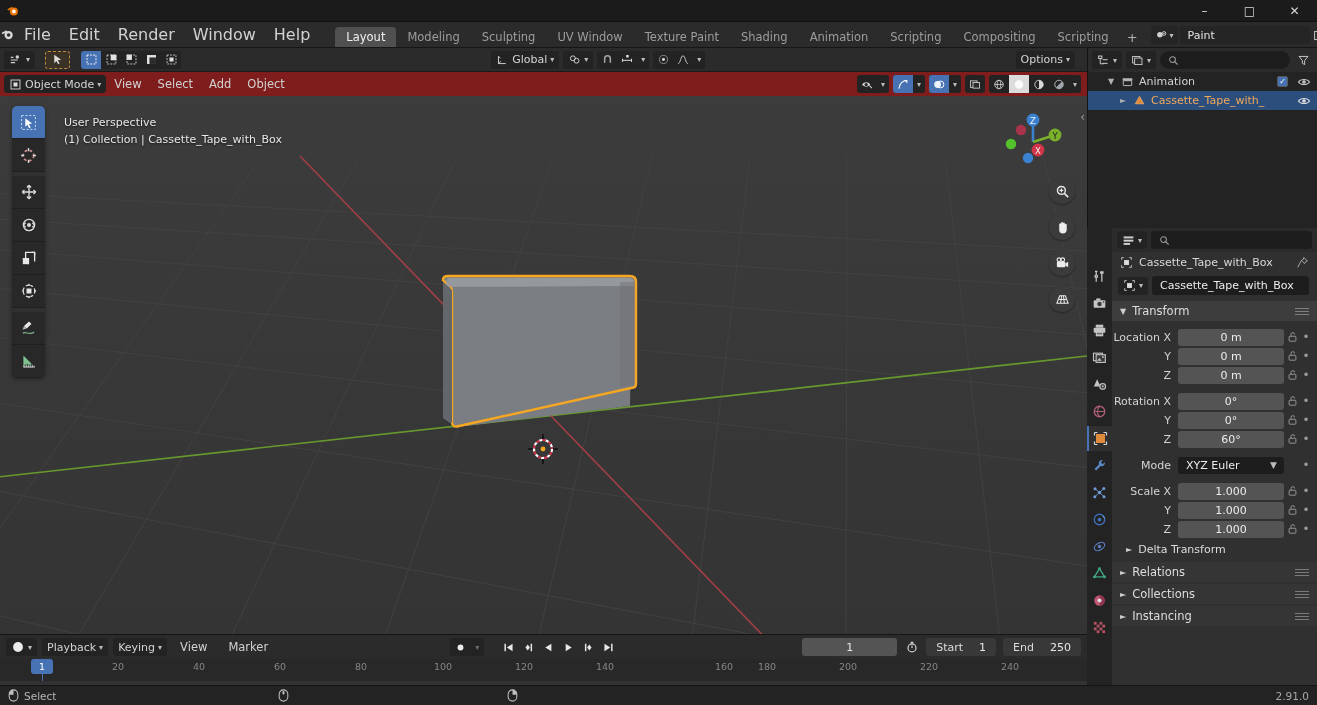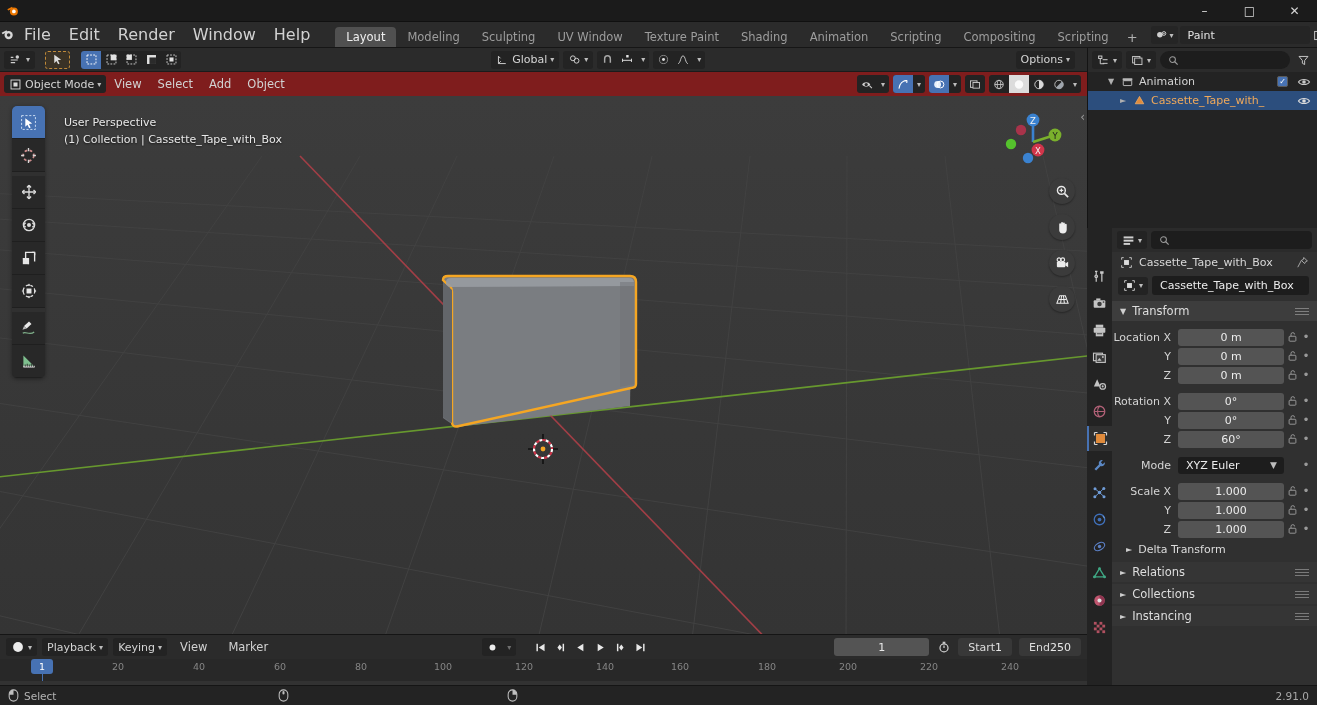--- a/index.html
+++ b/index.html
@@ -137,21 +137,21 @@
   .scrollbar-h{
     position:absolute; left:8px; right:8px; top:14px; height:7px;
     background:#4a4a4a; border-radius:4px;
   }
   .tl-frame{
     height:18px; width:95px; background:#545454; border-radius:3px;
     display:flex;align-items:center;justify-content:center; color:#e8e8e8; font-size:11px;
   }
   .tl-startend{
     height:18px; background:#383838; border-radius:3px; display:flex;align-items:center;
-    padding:0 10px; gap:0; color:#dcdcdc; font-size:11px;
+    padding:0 10px; gap:16px; color:#dcdcdc; font-size:11px;
   }
   .tl-startend .v{ color:#e8e8e8; }
   .transport{ display:flex; gap:2px; margin-left:10px; }
   .transport div{
     width:18px;height:18px;display:flex;align-items:center;justify-content:center;
     color:#e0e0e0; border-radius:3px;
   }
 
   
   .outliner{ height:180px; background:#232323; border-left:1px solid #141414; }
@@ -761,21 +761,21 @@
         </div>
 
         <div class="tl-ruler">
           <div class="tl-tick" style="left:118px">20</div>
           <div class="tl-tick" style="left:199px">40</div>
           <div class="tl-tick" style="left:280px">60</div>
           <div class="tl-tick" style="left:361px">80</div>
           <div class="tl-tick" style="left:443px">100</div>
           <div class="tl-tick" style="left:524px">120</div>
           <div class="tl-tick" style="left:605px">140</div>
-          <div class="tl-tick" style="left:680px">160</div>
+          <div class="tl-tick" style="left:724px">160</div>
           <div class="tl-tick" style="left:767px">180</div>
           <div class="tl-tick" style="left:848px">200</div>
           <div class="tl-tick" style="left:929px">220</div>
           <div class="tl-tick" style="left:1010px">240</div>
           <div class="playhead" style="left:42px">1</div>
           <div class="playline" style="left:42px"></div>
         </div>
 
         <div class="tl-body">
           <div class="scrollbar-h"></div>

